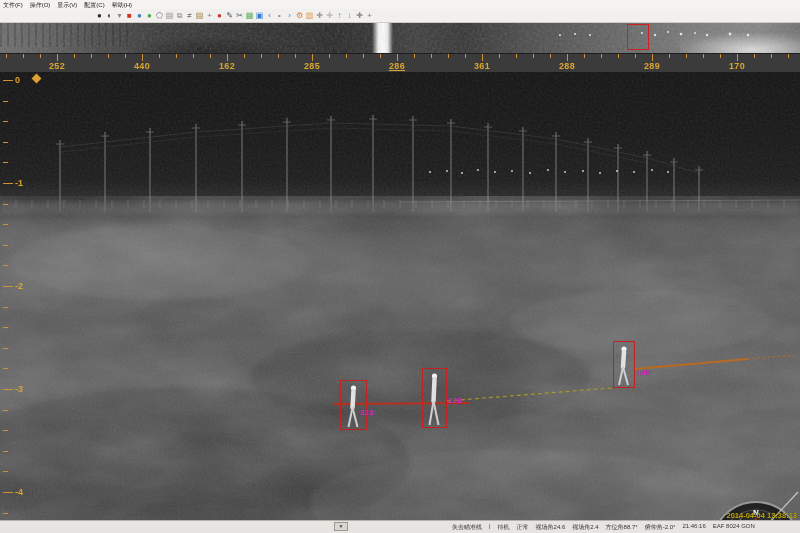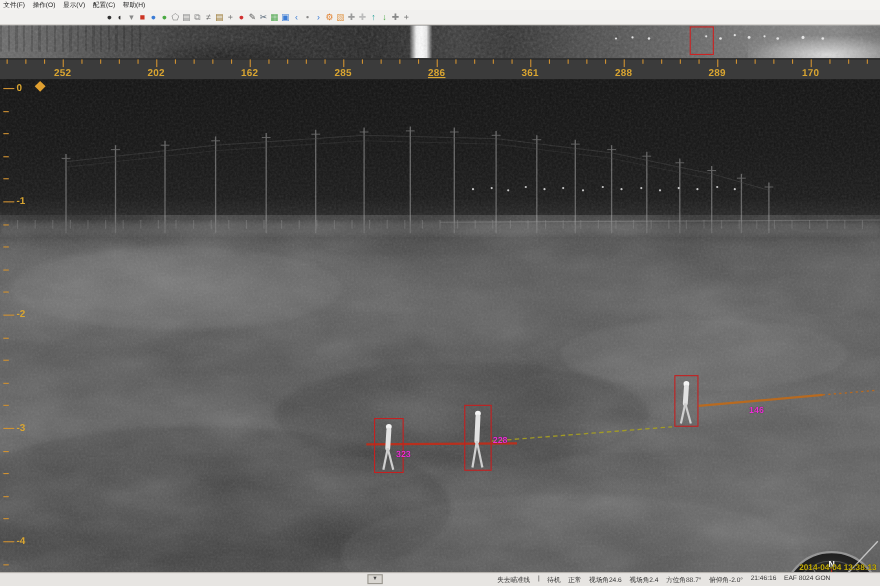--- a/index.html
+++ b/index.html
@@ -180,21 +180,21 @@
       <div class="htick" style="left: 652px; height: 7px; background: rgb(207, 145, 50);"></div>
       <div class="htick" style="left: 669px; height: 4px; background: rgb(207, 145, 50);"></div>
       <div class="htick" style="left: 686px; height: 4px; background: rgb(207, 145, 50);"></div>
       <div class="htick" style="left: 703px; height: 4px; background: rgb(207, 145, 50);"></div>
       <div class="htick" style="left: 720px; height: 4px; background: rgb(207, 145, 50);"></div>
       <div class="htick" style="left: 737px; height: 7px; background: rgb(207, 145, 50);"></div>
       <div class="htick" style="left: 754px; height: 4px; background: rgb(207, 145, 50);"></div>
       <div class="htick" style="left: 771px; height: 4px; background: rgb(207, 145, 50);"></div>
       <div class="htick" style="left: 788px; height: 4px; background: rgb(207, 145, 50);"></div>
       <span class="htick-label" style="left: 57px; color: rgb(217, 165, 49);">252</span>
-      <span class="htick-label" style="left: 142px; color: rgb(217, 165, 49);">202</span>
+      <span class="htick-label" style="left: 142px; color: rgb(217, 165, 49);">440</span>
       <span class="htick-label" style="left: 227px; color: rgb(217, 165, 49);">162</span>
       <span class="htick-label" style="left: 312px; color: rgb(217, 165, 49);">285</span>
       <span class="htick-label" style="left: 397px; color: rgb(217, 165, 49); text-decoration: underline;">286</span>
       <span class="htick-label" style="left: 482px; color: rgb(217, 165, 49);">361</span>
       <span class="htick-label" style="left: 567px; color: rgb(217, 165, 49);">288</span>
       <span class="htick-label" style="left: 652px; color: rgb(217, 165, 49);">289</span>
       <span class="htick-label" style="left: 737px; color: rgb(217, 165, 49);">170</span>
     </div>
 
   <div class="main">
@@ -428,21 +428,21 @@
       <span class="vtick-label" style="top: 8px; color: rgb(217, 165, 49);">0</span>
       <span class="vtick-label" style="top: 111px; color: rgb(217, 165, 49);">-1</span>
       <span class="vtick-label" style="top: 214px; color: rgb(217, 165, 49);">-2</span>
       <span class="vtick-label" style="top: 317px; color: rgb(217, 165, 49);">-3</span>
       <span class="vtick-label" style="top: 420px; color: rgb(217, 165, 49);">-4</span>
       <div class="det-box" style="left: 340px; top: 308px; width: 27px; height: 50px;"></div>
       <span class="det-label" style="left: 360px; top: 336px;">323</span>
       <div class="det-box" style="left: 422px; top: 296px; width: 25px; height: 60px;"></div>
       <span class="det-label" style="left: 448px; top: 324px;">228</span>
       <div class="det-box" style="left: 613px; top: 269px; width: 22px; height: 47px;"></div>
-      <span class="det-label" style="left: 637px; top: 296px; margin-left: 44px;">146</span>
+      <span class="det-label" style="left: 637px; top: 296px;">146</span>
     </div>
 
   <div class="timestamp">2014-04-04 13:38:13</div>
 
   <div class="statusbar">
     <div class="scroll-btn">▼</div>
     <div class="status-segs">
         <span class="seg">失去瞄准线</span>
         <span class="seg">|</span>
         <span class="seg">待机</span>

